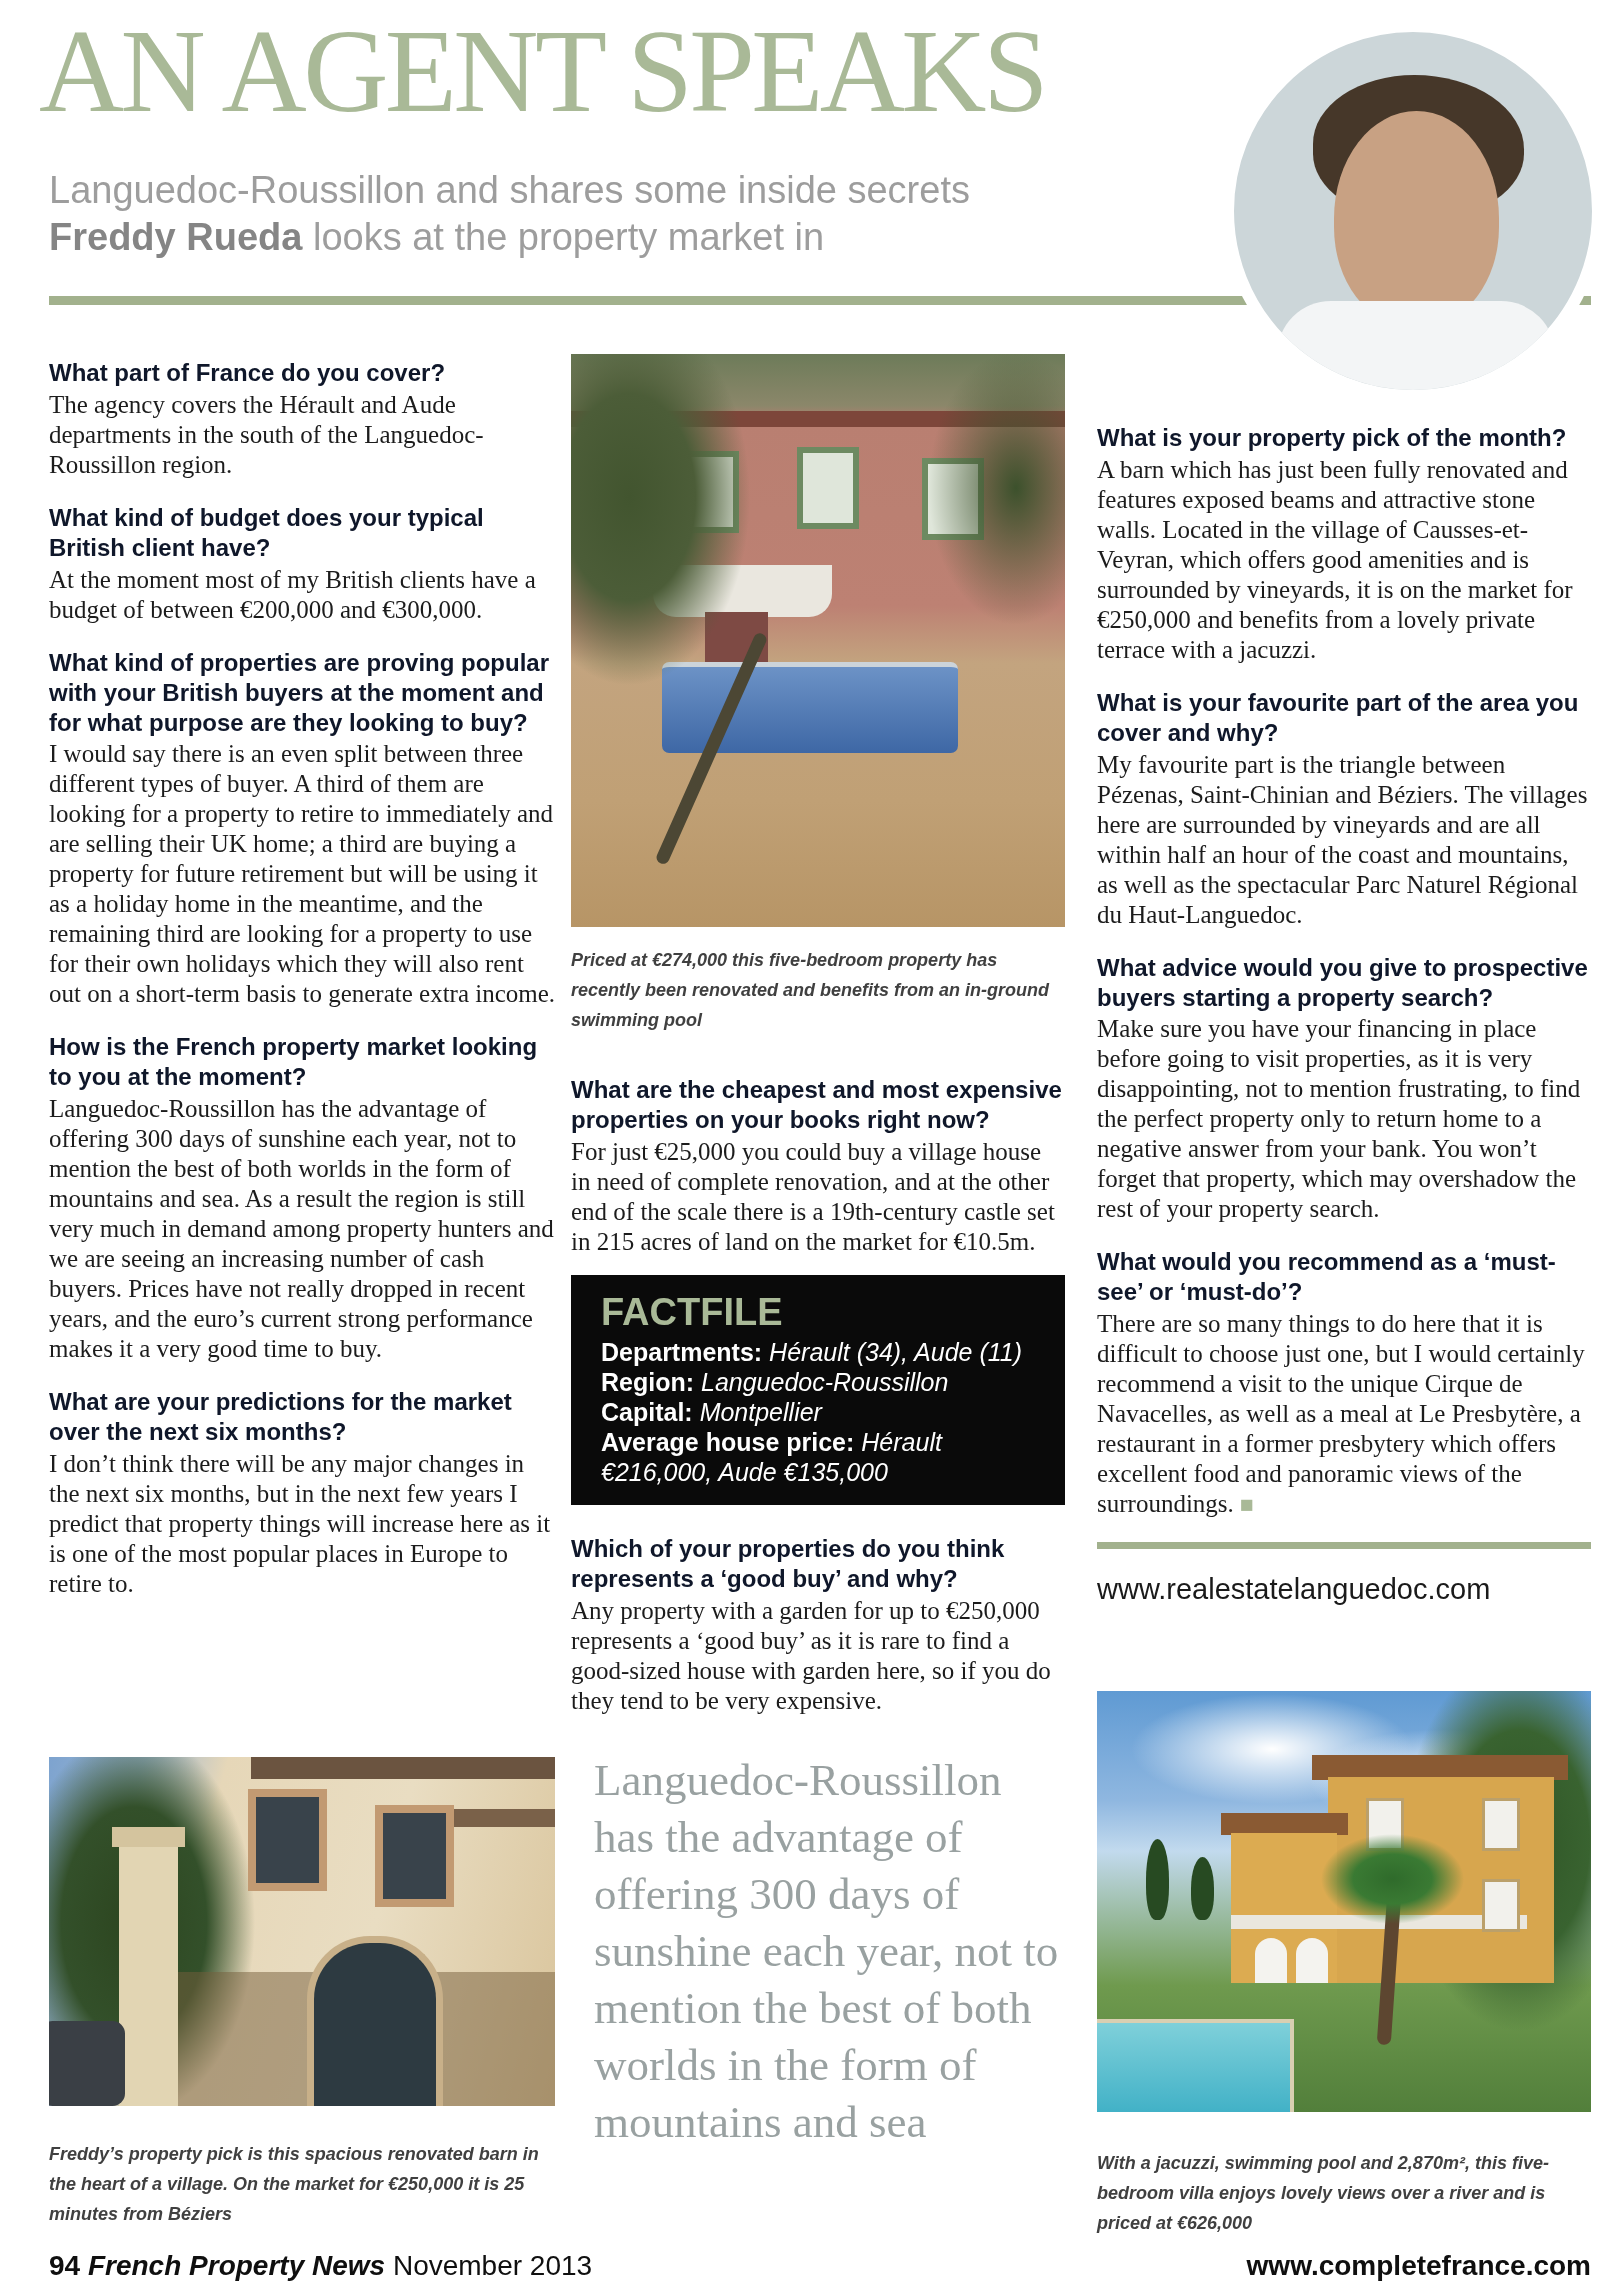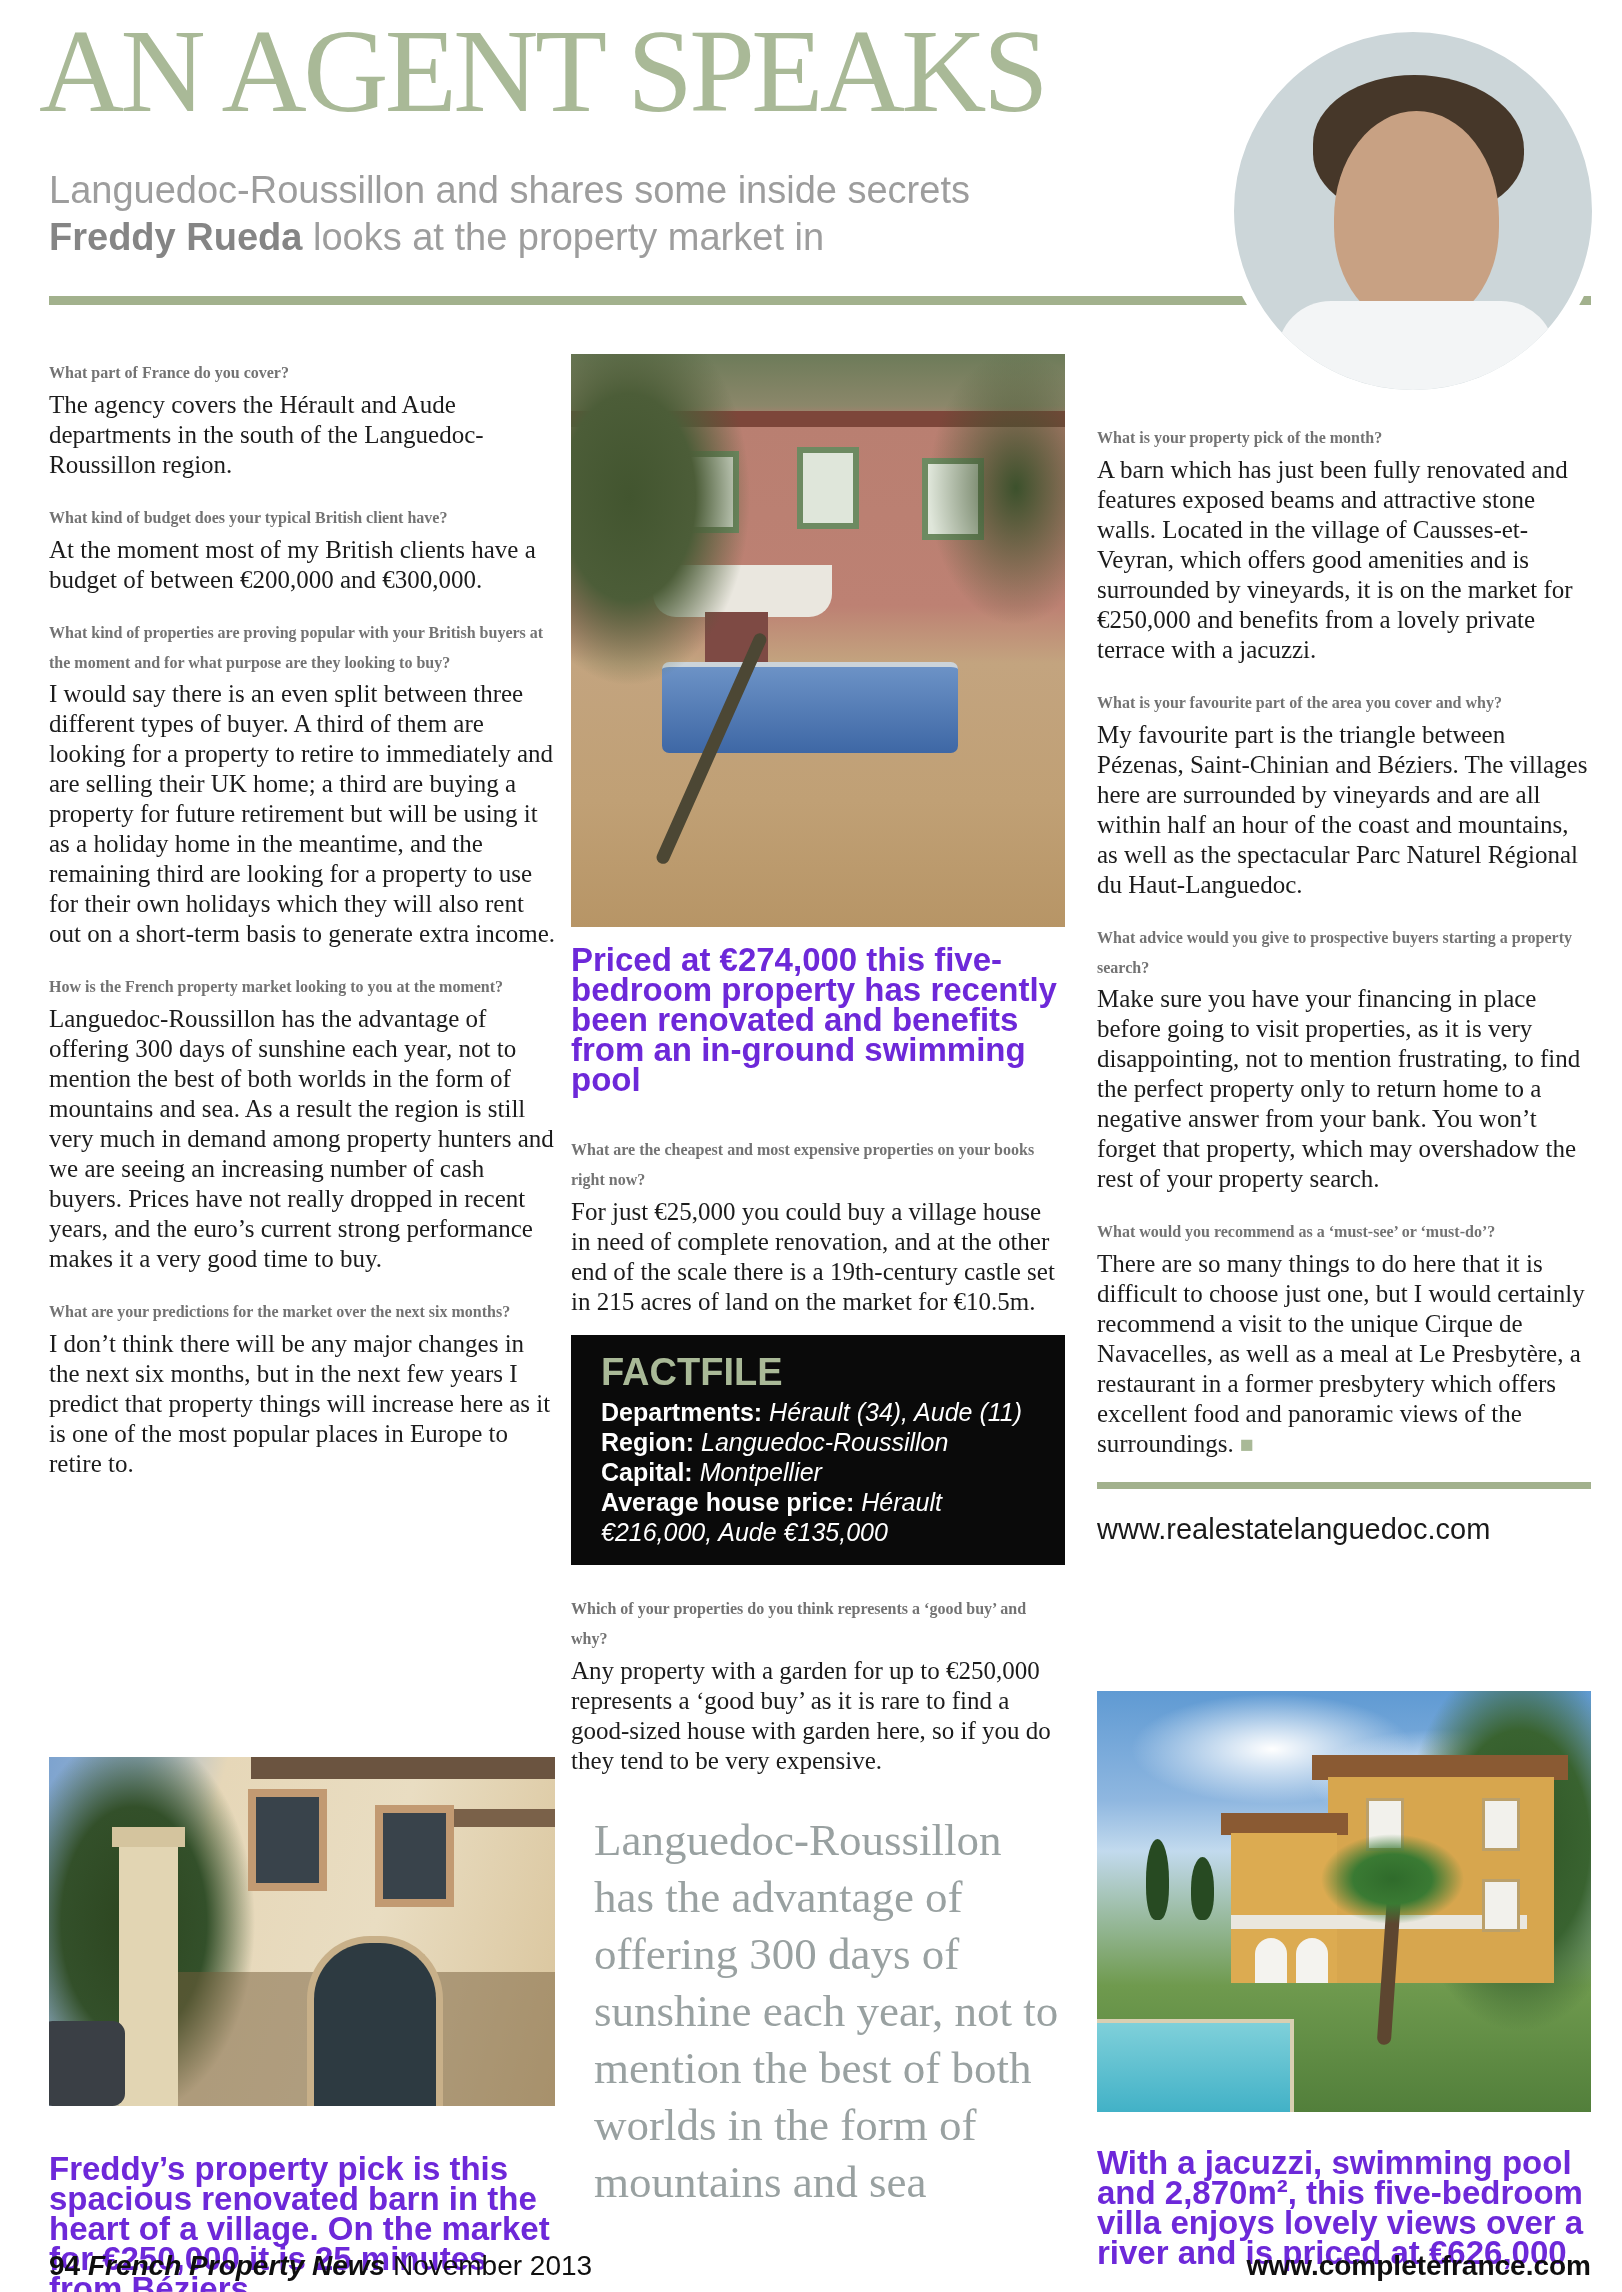--- a/index.html
+++ b/index.html
@@ -33,27 +33,27 @@
            border-radius:50% 50% 46% 46%;}
   .hs-shirt{position:absolute;left:43px;top:269px;width:278px;height:116px;background:#f3f5f6;
             border-radius:54px 54px 0 0;}
 
   
   .col{position:absolute;}
   .col-left{left:49px;top:358px;width:509px;}
   .col-mid{left:571px;top:354px;width:494px;}
   .col-right{left:1097px;top:423px;width:494px;}
 
-  .q{font-family:Liberation Serif, serif;font-weight:700;font-size:16px;line-height:30px;
-     color:#737373;margin:0 0 1.8px 0;}
+  .q{font-family:Liberation Sans, sans-serif;font-weight:700;font-size:24px;line-height:30px;
+     color:#0f172a;margin:0 0 1.8px 0;}
   .a{font-family:"Liberation Serif",serif;font-size:25px;line-height:30px;color:var(--body_ink);
      margin:0 0 23px 0;}
 
-  .caption{font-family:"Liberation Sans",sans-serif;font-weight:700;
-           font-size:33px;line-height:30px;color:#6d28d9;}
+  .caption{font-family:"Liberation Sans",sans-serif;font-style:italic;font-weight:700;
+           font-size:18px;line-height:30px;color:#404040;}
 
   
   .factfile{background:var(--factfile_bg);color:#fff;padding:16px 30px 18px 30px;margin:18px 0 29px 0;}
   .ff-title{font-family:"Liberation Sans",sans-serif;font-weight:700;font-size:38px;line-height:43px;
             color:var(--title_green);margin:0 0 3.6px 0;}
   .ff-row{font-family:"Liberation Sans",sans-serif;font-size:25px;line-height:30px;}
   .ff-label{font-weight:700;}
   .ff-value{font-style:italic;}
 
   .pullquote{font-family:"Liberation Serif",serif;font-size:45px;line-height:57px;

